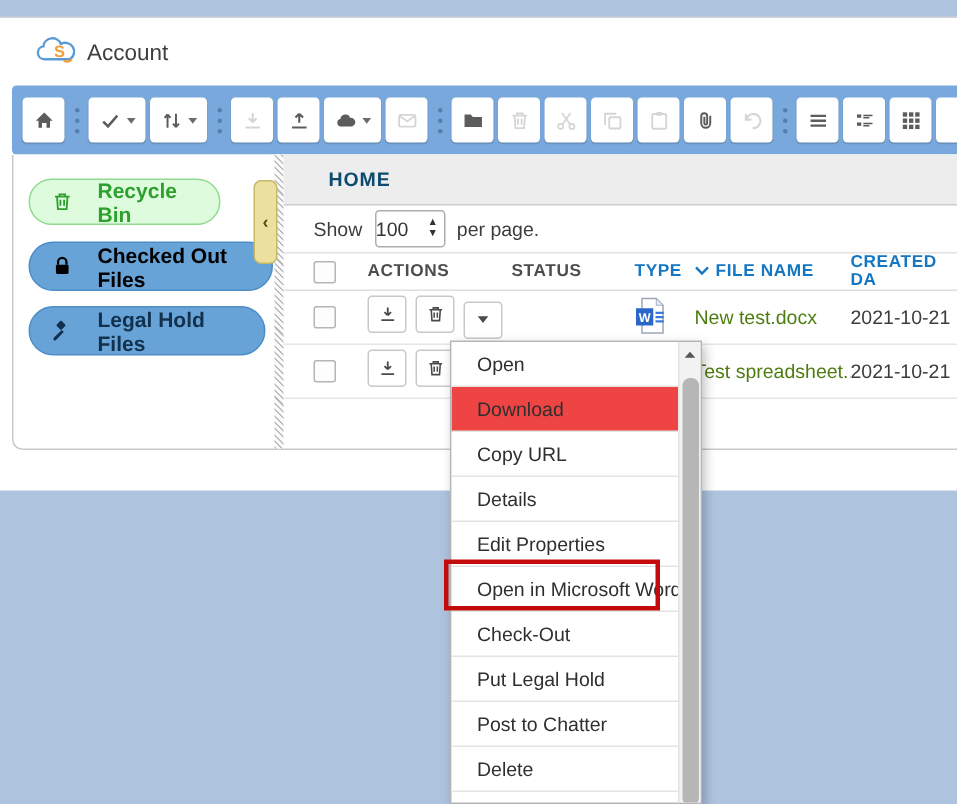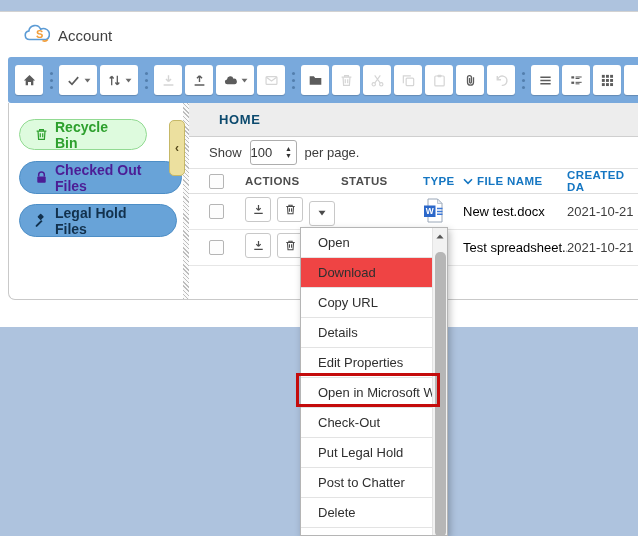--- a/index.html
+++ b/index.html
@@ -27,26 +27,26 @@
   .tb-btn .caret svg { width:7px; height:5px; display:block; color:#6b6b6b; }
   .tb-sep { flex:0 0 auto; width:6px; height:30px; display:flex; flex-direction:column;
             align-items:center; justify-content:center; gap:4px; margin:0 2px; }
   .tb-sep i { width:3px; height:3px; border-radius:50%; background:rgba(22,58,96,.38); }
 
   
   .card { position:absolute; left:8px; top:103px; width:630px; height:197px; background:#fff;
           border-left:1px solid #c9c9c9; border-bottom:1px solid #c9c9c9; border-radius:0 0 0 7px; }
   .sidebar { position:absolute; left:0; top:0; width:174px; height:196px; }
   .side-btn { position:absolute; left:10px; height:33px; border-radius:17px;
-              display:flex; align-items:center; padding:0 14px; gap:6px;
+              display:flex; align-items:center; padding:0 14px; gap:16px;
               font-size:14px; font-weight:700; cursor:pointer; }
   .side-btn .icon svg { width:15px; height:15px; display:block; }
   .side-btn.green { top:16px; width:128px; height:31px; background:#defbde;
                     border:1px solid #92da92; color:#2da02d; }
-  .side-btn.blue1 { top:58px; width:163px; background:#68a3d8; border:1px solid #4d8ec6; color:#4c1d95; }
+  .side-btn.blue1 { top:58px; width:163px; background:#68a3d8; border:1px solid #4d8ec6; color:#000000; }
   .side-btn.blue2 { top:101px; width:158px; background:#68a3d8; border:1px solid #4d8ec6; color:#12314d; }
 
   .splitter { position:absolute; left:174px; top:0; width:6px; height:196px;
               background:repeating-linear-gradient(45deg,#bdbdbd 0 1px,#fafafa 1px 3px); cursor:col-resize; }
   .collapse-handle { position:absolute; left:169px; top:120px; width:16px; height:56px;
                      background:#ece09f; border:1px solid #c6b867; border-radius:5px; z-index:6;
                      display:flex; align-items:center; justify-content:center;
                      font-size:12px; font-weight:700; color:#55491a; cursor:pointer; }
 
   .main { position:absolute; left:180px; top:0; width:450px; height:196px; overflow:hidden; }
@@ -73,28 +73,28 @@
   .hdr-dark { color:#4d4d4d; } .hdr-blue { color:#1576c2; }
   .hdr-sort { display:inline-flex; align-items:center; gap:4px; }
   .hdr-sort svg { width:10px; height:7px; color:#1576c2; }
   .checkbox { width:15px; height:15px; border:1px solid #b5b5b5; border-radius:2px;
               background:#fdfdfd; cursor:pointer; }
   .row-btn { width:26px; height:25px; background:#fff; border:1px solid #c8c8c8; border-radius:3px;
              display:inline-flex; align-items:center; justify-content:center; margin-right:6px;
              color:#4a4a4a; cursor:pointer; }
   .row-btn svg { width:13px; height:13px; display:block; }
   .row-btn.caret svg { width:8px; height:6px; }
-  .file-link { color:#000000; cursor:pointer; white-space:nowrap; overflow:hidden; }
+  .file-link { color:#4d7c0f; cursor:pointer; white-space:nowrap; overflow:hidden; }
   .created { color:#3d3d3d; white-space:nowrap; }
   .type-icon svg { width:23px; height:25px; display:block; }
 
   .page-band { position:absolute; left:0; top:327px; width:638px; height:209px; background:#aec3de; }
 
   
-  .menu { position:absolute; left:300px; top:227px; width:148px; height:309px; background:#fff;
+  .menu { position:absolute; left:300px; top:227px; width:168px; height:309px; background:#fff;
           border:1px solid #b5b5b5; box-shadow:2px 3px 7px rgba(0,0,0,.25); z-index:20; overflow:hidden; }
   .menu-items { position:absolute; left:0; top:0; right:15px; }
   .menu-item { height:30px; line-height:29px; padding-left:17px; font-size:13px; color:#2f2f2f;
                border-bottom:1px solid #e3e3e3; background:#fff; cursor:pointer; white-space:nowrap; }
   .menu-item.hover { background:#ef4444; }
   .menu-scrollbar { position:absolute; right:0; top:0; width:15px; height:100%;
                     background:#f2f2f2; border-left:1px solid #e3e3e3; }
   .sb-up { height:16px; display:flex; align-items:center; justify-content:center; cursor:pointer; }
   .sb-up svg { width:8px; height:5px; color:#555; }
   .sb-thumb { position:absolute; left:2px; top:24px; width:11px; height:285px;

